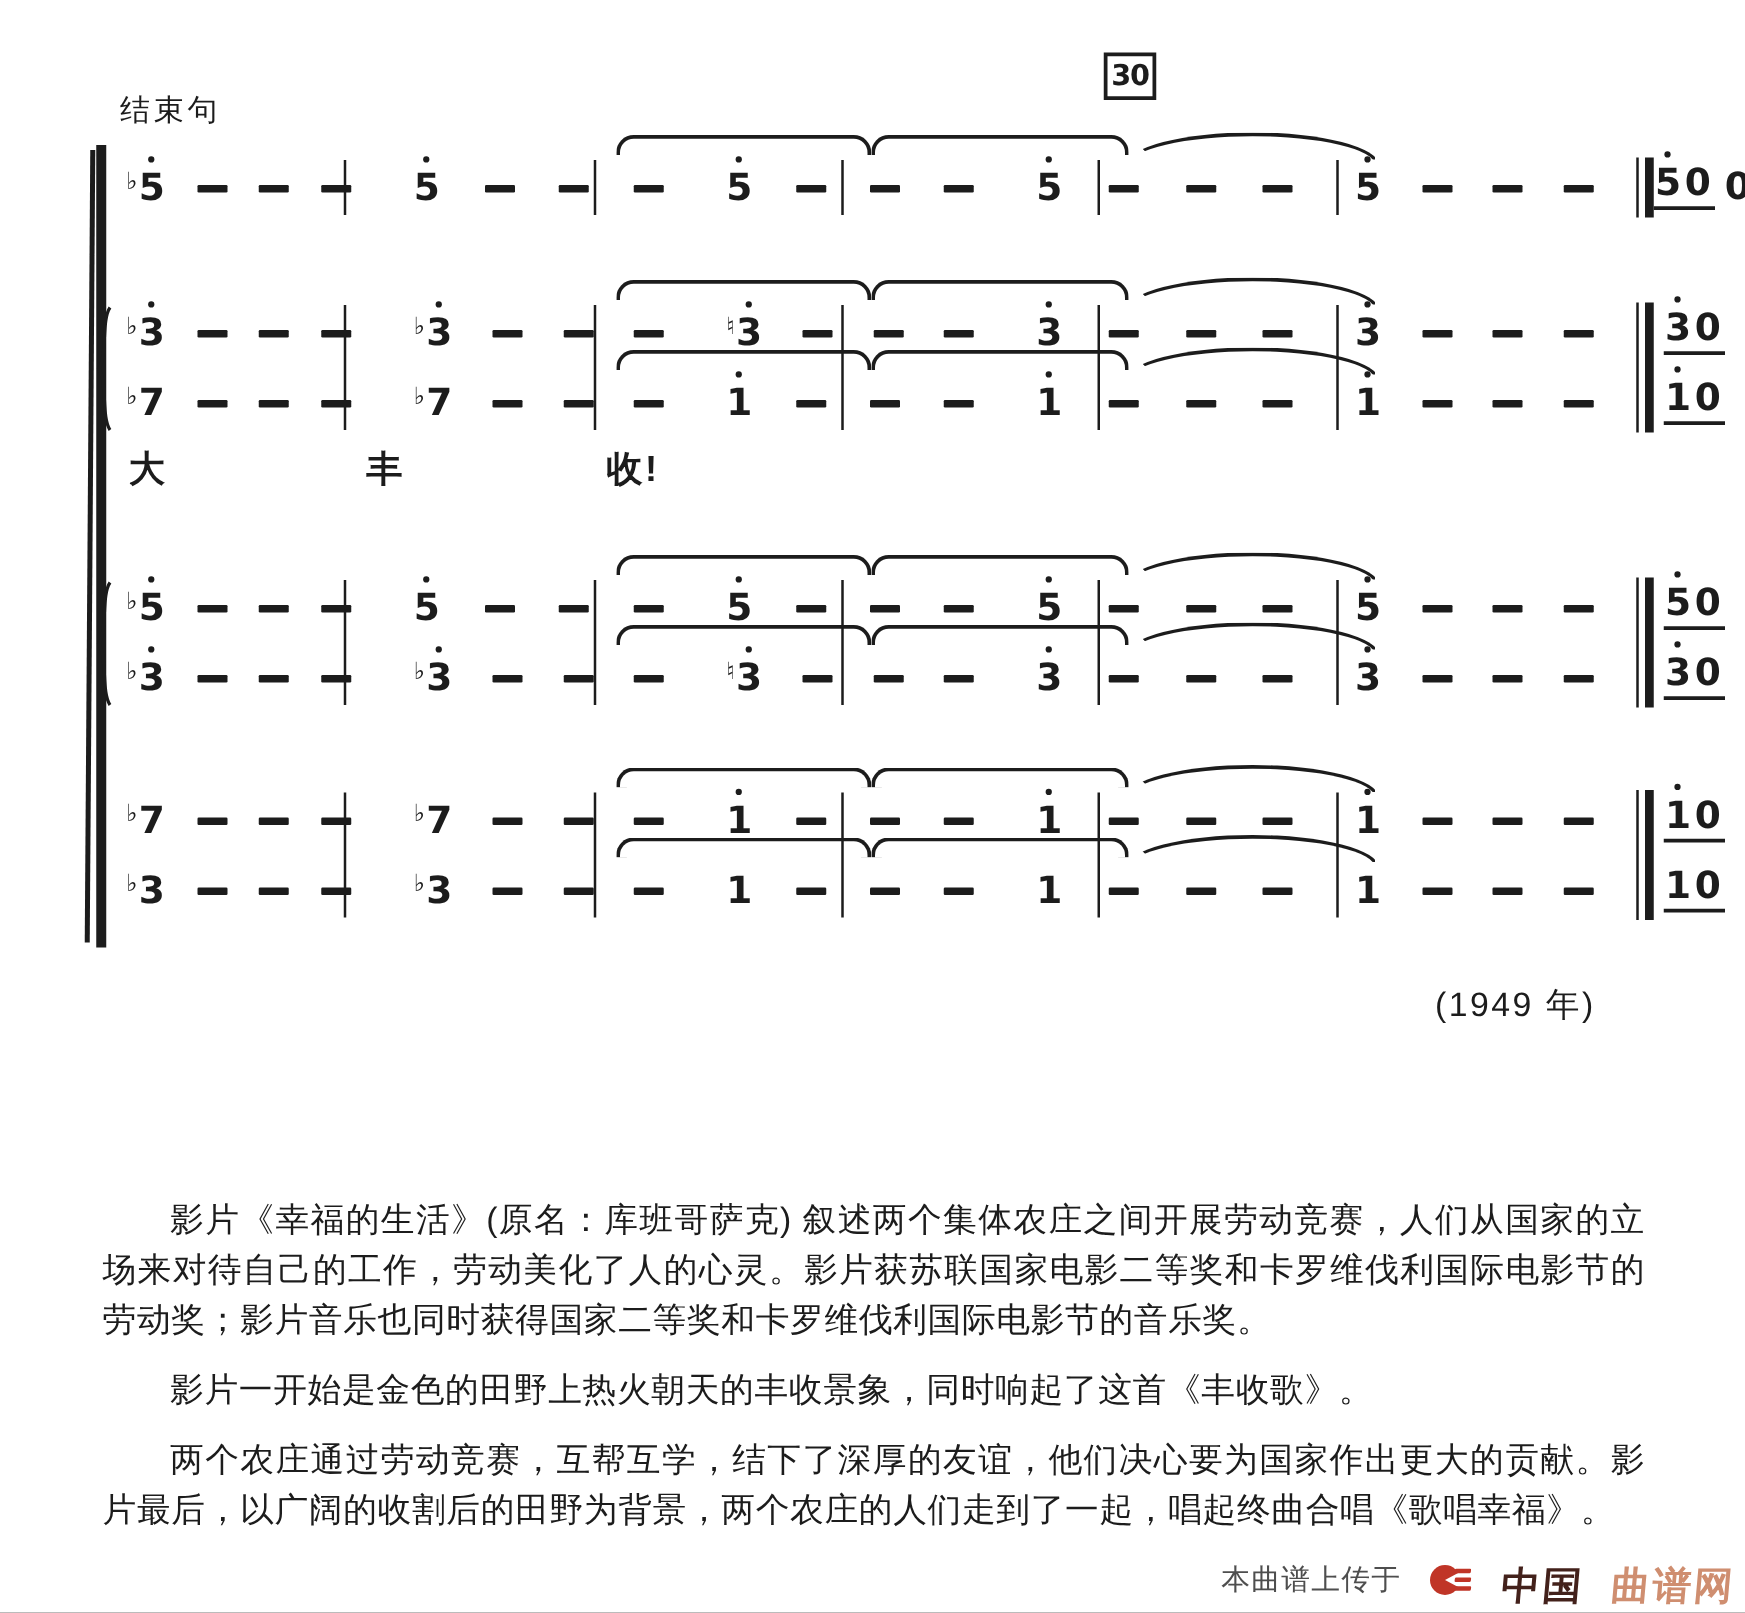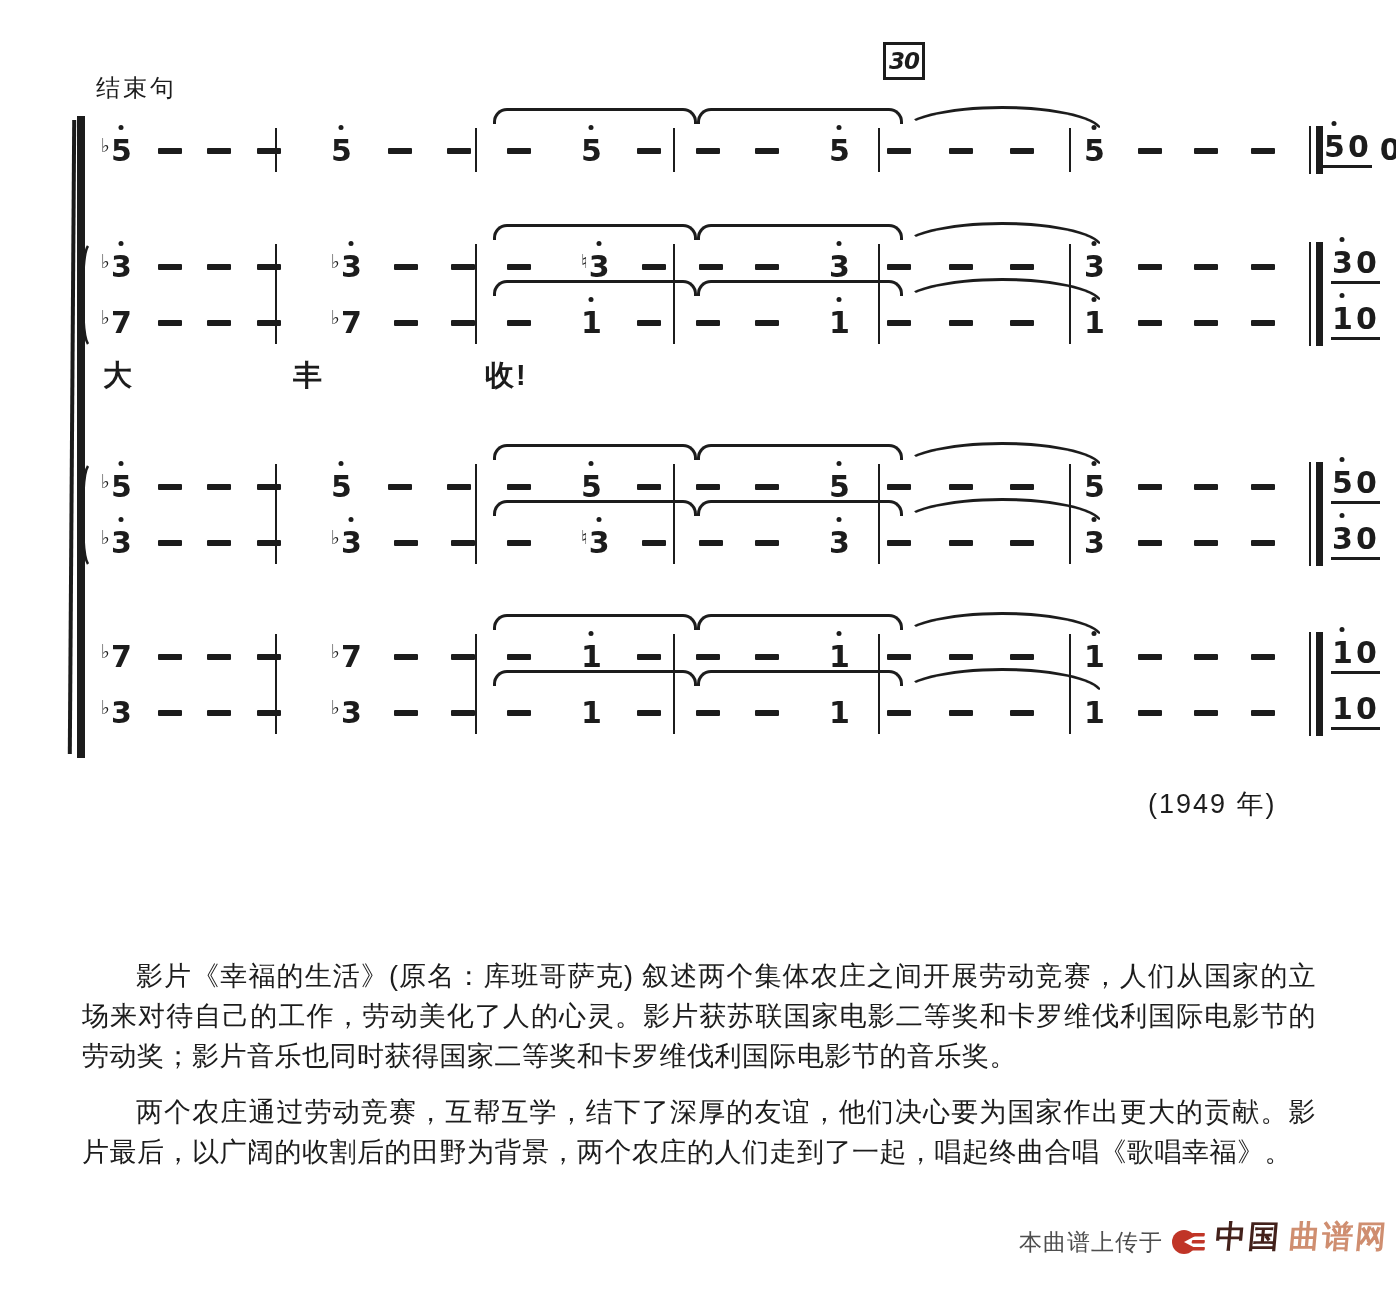--- a/index.html
+++ b/index.html
@@ -7,21 +7,21 @@
     --logo-dark:#43211b; --logo-orange:#cf8e70; --paper:#ffffff;
   }
   html,body{margin:0;padding:0;background:#888;}
   .page{position:relative;width:1396px;height:1290px;background:var(--paper);
         overflow:hidden;font-family:"Liberation Sans",sans-serif;color:var(--ink);}
 
   
   .pagenum{position:absolute;left:883px;top:42px;width:36px;height:32px;
     border:3px solid var(--ink);font-size:23px;font-weight:bold;
     display:flex;align-items:center;justify-content:center;letter-spacing:-1px;
-    font-family:"DejaVu Sans",sans-serif;font-style:italic;}
+    font-family:"DejaVu Sans",sans-serif;}
 
   .label{position:absolute;left:96px;top:72px;font-size:24px;font-weight:normal;letter-spacing:3px;}
 
   
   .masterbar{position:absolute;left:70px;top:116px;height:642px;width:14px;}
   .masterbar .l1{position:absolute;left:0;top:4px;bottom:4px;width:4px;background:var(--ink);transform:rotate(.4deg);}
   .masterbar .l2{position:absolute;left:7px;top:0;bottom:0;width:8px;background:var(--ink);}
 
   .score{position:absolute;left:95px;top:0;width:1245px;height:790px;}
   .system{position:absolute;left:0;width:1240px;}
@@ -56,21 +56,21 @@
 
   .lyr{position:absolute;left:0;width:1226px;height:46px;}
   .syl{position:absolute;font-size:29px;font-weight:bold;letter-spacing:2px;white-space:nowrap;}
 
   .date{position:absolute;left:1148px;top:786px;font-size:27px;letter-spacing:2px;}
 
   .paras{position:absolute;left:66px;top:940px;width:1266px;
          font-size:27px;line-height:40px;text-align:justify;letter-spacing:.5px;}
   .paras p{margin:16px;text-indent:2em;}
 
-  .footer{position:absolute;right:8px;top:1216px;display:flex;align-items:flex-end;gap:8px;}
+  .footer{position:absolute;right:8px;top:1248px;display:flex;align-items:flex-start;gap:22px;}
   .up{color:var(--footer-gray);font-size:23px;letter-spacing:1px;}
   .cn{color:var(--logo-dark);font-size:31px;font-weight:900;transform:skewX(-5deg);letter-spacing:2px;}
   .qp{color:var(--logo-orange);font-size:31px;font-weight:900;transform:skewX(-5deg);letter-spacing:2px;}
   .logo{display:inline-flex;align-items:center;}
   .logo .disc{fill:var(--logo-red);}
   .logo .bar{fill:var(--logo-red);}
 </style>
 </head>
 <body>
 
@@ -539,20 +539,21 @@
         <span class="tie sq" style="left: 398px; width: 198px; top: 42px;"></span>
         <span class="tie sq" style="left: 602px; width: 200px; top: 42px;"></span>
         <span class="tie arc" style="left: 806px; width: 196px; top: 40px;"></span>
       </div>
     </div>
 
   <div class="date">(1949 年)</div>
 
   <div class="paras">
     <p>影片《幸福的生活》(原名：库班哥萨克) 叙述两个集体农庄之间开展劳动竞赛，人们从国家的立场来对待自己的工作，劳动美化了人的心灵。影片获苏联国家电影二等奖和卡罗维伐利国际电影节的劳动奖；影片音乐也同时获得国家二等奖和卡罗维伐利国际电影节的音乐奖。</p>
+    <p>影片一开始是金色的田野上热火朝天的丰收景象，同时响起了这首《丰收歌》。</p>
     <p>两个农庄通过劳动竞赛，互帮互学，结下了深厚的友谊，他们决心要为国家作出更大的贡献。影片最后，以广阔的收割后的田野为背景，两个农庄的人们走到了一起，唱起终曲合唱《歌唱幸福》。</p>
   </div>
 
   <div class="footer">
     <span class="up">本曲谱上传于</span>
     <span class="logo">
       <svg width="36" height="32" viewBox="0 0 36 32">
         <circle class="disc" cx="13" cy="16" r="12"></circle>
         <path d="M13,16 L28,8 L28,24 Z" fill="#ffffff"></path>
         <g transform="skewX(-8)">

